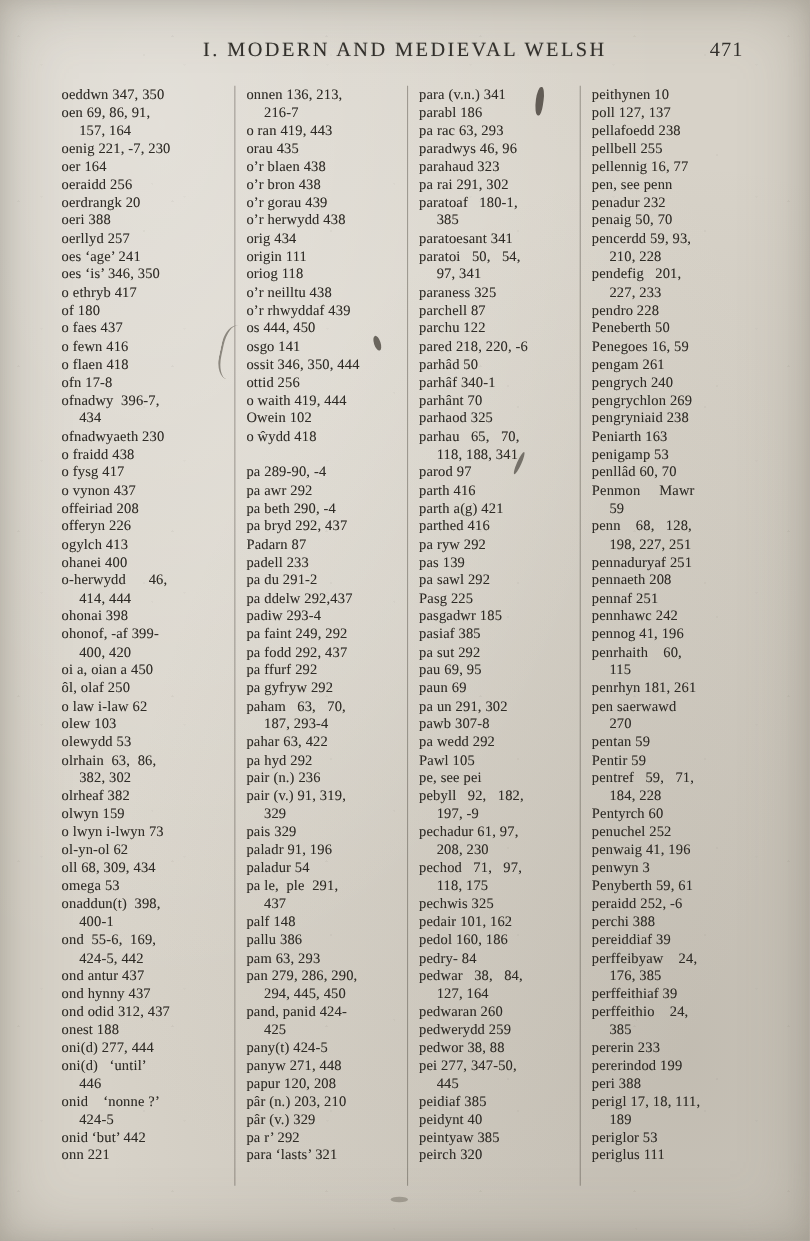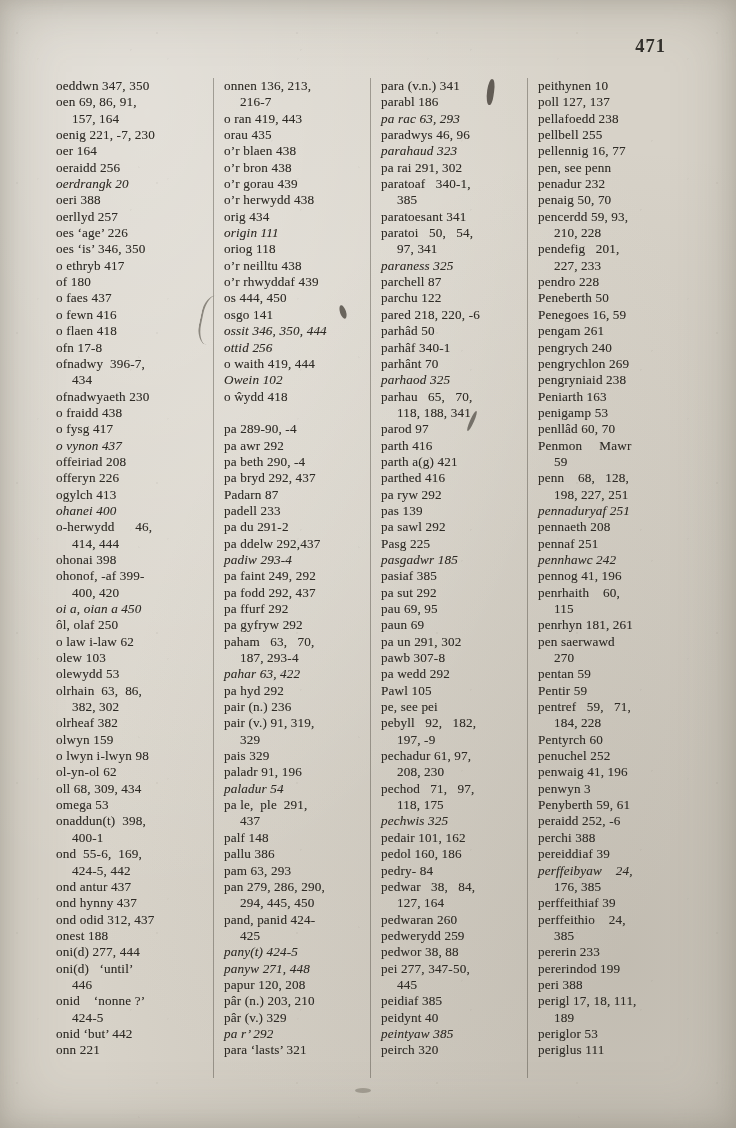--- a/index.html
+++ b/index.html
@@ -49,26 +49,25 @@
     font-size: 18.5px;
     letter-spacing: 2.2px;
     font-family: "Liberation Serif", serif;
     text-shadow: 0 0 1px rgba(60,55,45,0.35);
   }
   #header .title-text {
     display: inline-block;
   }
   #folio {
     position: absolute;
-    right: 70px;
+    right: 60px;
     top: 36px;
     font-size: 18.5px;
     letter-spacing: 1px;
     color: #32302c;
-    font-weight: bold;
   }
   #columns {
     position: absolute;
     top: 78px;
     left: 56px;
     width: 630px;
     height: 1000px;
     display: flex;
     gap: 0;
   }
@@ -86,21 +85,20 @@
     font-size: 13.2px;
     line-height: 16.35px;
     color: #2e2b26;
     margin: 0;
     white-space: pre-wrap;
     letter-spacing: 0.15px;
     font-family: "Liberation Serif", serif;
     text-shadow: 0 0 0.6px rgba(50,45,38,0.30);
   }
   .entry.ital {
-    font-style: italic;
   }
   .entry.ind {
     padding-left: 16px;
   }
   
   .blot {
     position: absolute;
     pointer-events: none;
   }
   #blot1 {
@@ -155,34 +153,37 @@
                 inset 0 0 18px rgba(130,124,110,0.25);
   }
 </style>
 </head>
 <body>
 
 <div id="page">
 
   <div id="grain"></div>
 
+  <div id="header">
+    <span class="title-text">I.  MODERN AND MEDIEVAL WELSH</span>
+  </div>
   <div id="folio">471</div>
 
   <div id="columns">
     <div class="col">
         <p class="entry">oeddwn 347, 350</p>
         <p class="entry">oen 69, 86, 91,</p>
         <p class="entry ind">157, 164</p>
         <p class="entry">oenig 221, -7, 230</p>
         <p class="entry">oer 164</p>
         <p class="entry">oeraidd 256</p>
         <p class="entry ital">oerdrangk 20</p>
         <p class="entry">oeri 388</p>
         <p class="entry">oerllyd 257</p>
-        <p class="entry">oes ‘age’ 226</p>
+        <p class="entry">oes ‘age’ 241</p>
         <p class="entry">oes ‘is’ 346, 350</p>
         <p class="entry">o ethryb 417</p>
         <p class="entry">of 180</p>
         <p class="entry">o faes 437</p>
         <p class="entry">o fewn 416</p>
         <p class="entry">o flaen 418</p>
         <p class="entry">ofn 17-8</p>
         <p class="entry">ofnadwy  396-7,</p>
         <p class="entry ind">434</p>
         <p class="entry">ofnadwyaeth 230</p>
@@ -200,21 +201,21 @@
         <p class="entry ind">400, 420</p>
         <p class="entry ital">oi a, oian a 450</p>
         <p class="entry">ôl, olaf 250</p>
         <p class="entry">o law i-law 62</p>
         <p class="entry">olew 103</p>
         <p class="entry">olewydd 53</p>
         <p class="entry">olrhain  63,  86,</p>
         <p class="entry ind">382, 302</p>
         <p class="entry">olrheaf 382</p>
         <p class="entry">olwyn 159</p>
-        <p class="entry">o lwyn i-lwyn 98</p>
+        <p class="entry">o lwyn i-lwyn 73</p>
         <p class="entry">ol-yn-ol 62</p>
         <p class="entry">oll 68, 309, 434</p>
         <p class="entry">omega 53</p>
         <p class="entry">onaddun(t)  398,</p>
         <p class="entry ind">400-1</p>
         <p class="entry">ond  55-6,  169,</p>
         <p class="entry ind">424-5, 442</p>
         <p class="entry">ond antur 437</p>
         <p class="entry">ond hynny 437</p>
         <p class="entry">ond odid 312, 437</p>
@@ -289,21 +290,21 @@
         <p class="entry ital">pa r’ 292</p>
         <p class="entry">para ‘lasts’ 321</p>
       </div>
     <div class="col">
         <p class="entry">para (v.n.) 341</p>
         <p class="entry">parabl 186</p>
         <p class="entry ital">pa rac 63, 293</p>
         <p class="entry">paradwys 46, 96</p>
         <p class="entry ital">parahaud 323</p>
         <p class="entry">pa rai 291, 302</p>
-        <p class="entry">paratoaf   340-1,</p>
+        <p class="entry">paratoaf   180-1,</p>
         <p class="entry ind">385</p>
         <p class="entry">paratoesant 341</p>
         <p class="entry">paratoi   50,   54,</p>
         <p class="entry ind">97, 341</p>
         <p class="entry ital">paraness 325</p>
         <p class="entry">parchell 87</p>
         <p class="entry">parchu 122</p>
         <p class="entry">pared 218, 220, -6</p>
         <p class="entry">parhâd 50</p>
         <p class="entry">parhâf 340-1</p>

